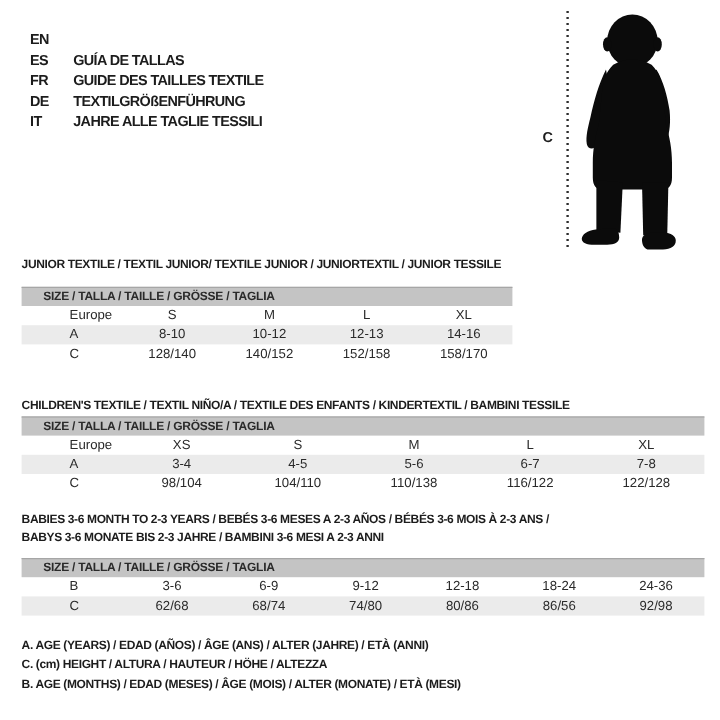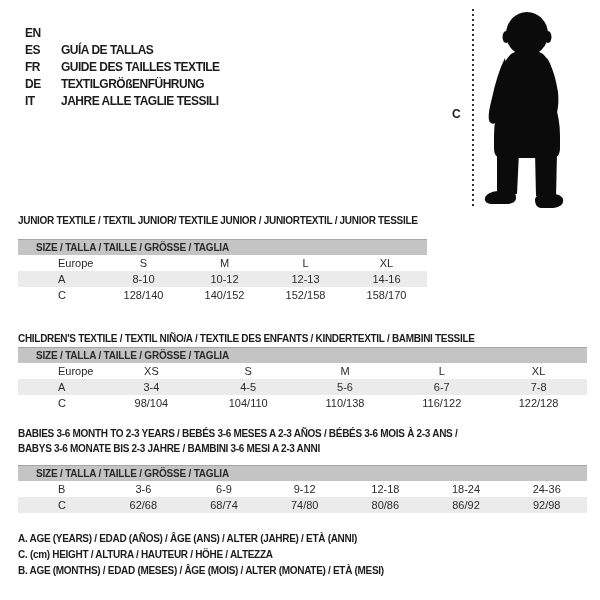--- a/index.html
+++ b/index.html
@@ -165,21 +165,21 @@
       <span class="tcell">12-18</span>
       <span class="tcell">18-24</span>
       <span class="tcell">24-36</span>
     </div>
     <div class="trow shaded">
       <span class="tlabel">C</span>
       <span class="tcell">62/68</span>
       <span class="tcell">68/74</span>
       <span class="tcell">74/80</span>
       <span class="tcell">80/86</span>
-      <span class="tcell">86/92</span>
+      <span class="tcell">86/56</span>
       <span class="tcell">92/98</span>
     </div>
   </div>
 
   <div class="notes">
     <div class="note-line">A. AGE (YEARS) / EDAD (AÑOS) / ÂGE (ANS) / ALTER (JAHRE) / ETÀ (ANNI)</div>
     <div class="note-line">C. (cm) HEIGHT / ALTURA / HAUTEUR / HÖHE / ALTEZZA</div>
     <div class="note-line">B. AGE (MONTHS) / EDAD (MESES) / ÂGE (MOIS) / ALTER (MONATE) / ETÀ (MESI)</div>
   </div>
 

